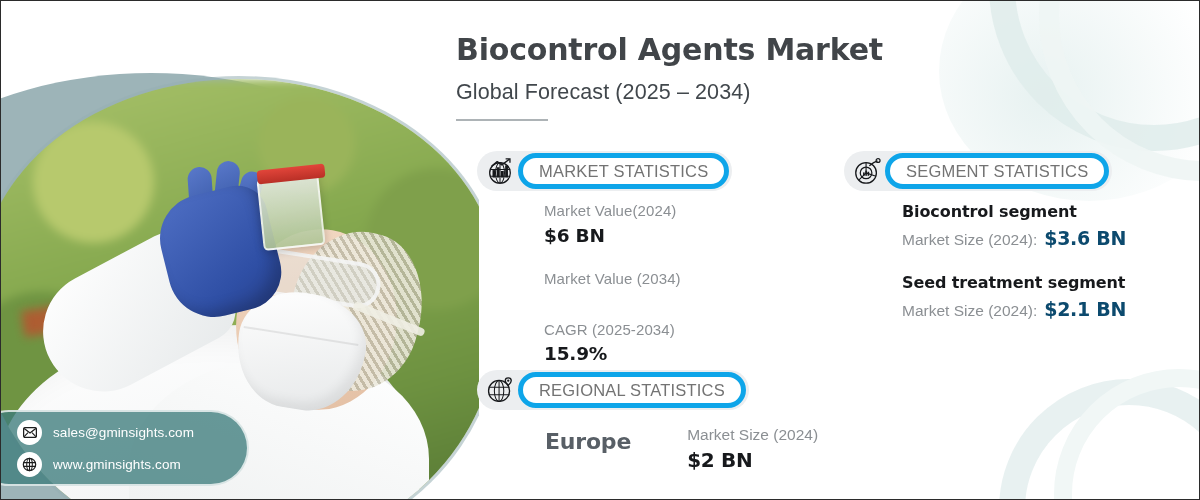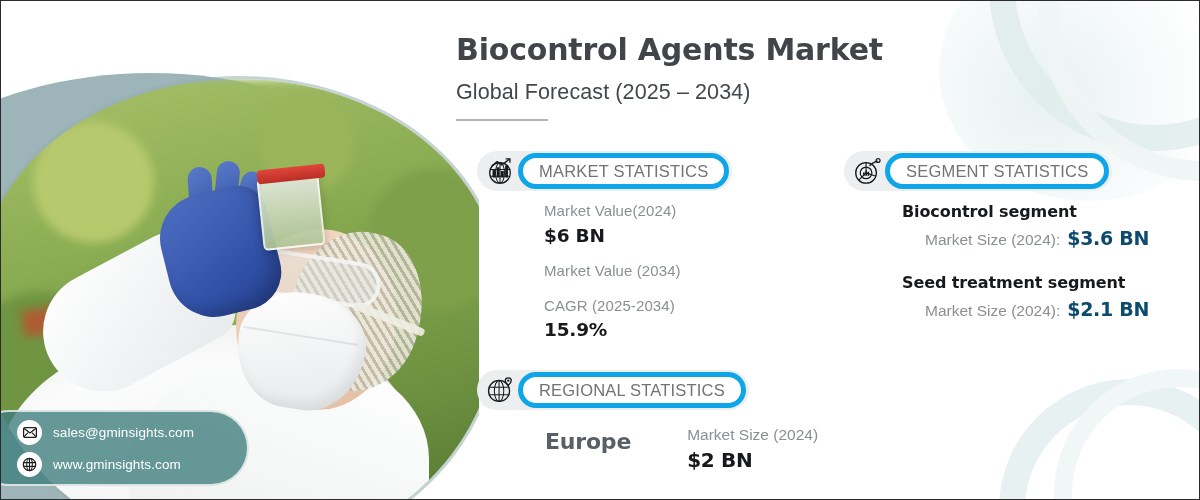--- a/index.html
+++ b/index.html
@@ -270,21 +270,21 @@
     font-family:"DejaVu Sans", sans-serif;
   }
 
   .seg-item { margin-bottom:18px; }
   .seg-name {
     font-size:16px; font-weight:bold; color:#17191c;
     font-family:"DejaVu Sans", sans-serif; letter-spacing:-.1px;
     line-height:1.5;
   }
   .seg-line { display:flex; align-items:baseline; gap:7px; line-height:1.5; }
-  .seg-sub { font-size:15.5px; color:#8b8f93;margin-left:23px; }
+  .seg-sub { font-size:15.5px; color:#8b8f93; }
   .seg-val {
     font-size:19px; font-weight:bold; color:#0c4a6e;
     font-family:"DejaVu Sans", sans-serif; letter-spacing:-.3px;
   }
 
   .region-row { position:absolute; display:flex; align-items:flex-start; gap:56px; }
   .region-name {
     font-size:22px; font-weight:bold; color:#585f66;
     font-family:"DejaVu Sans", sans-serif; letter-spacing:-.2px;
     padding-top:6px;
@@ -374,24 +374,24 @@
       </svg>
     </span>
     <span class="pill-label">MARKET STATISTICS</span>
   </div>
 
   <div class="stat-block" style="left:543px; top:199px;">
     <div>
       <div class="stat-label">Market Value(2024)</div>
       <div class="stat-value">$6 BN</div>
     </div>
-    <div style="margin-top:12px;">
+    <div style="margin-top:20px;">
       <div class="stat-label">Market Value (2034)</div>
     </div>
-    <div style="margin-top:12px;">
+    <div style="margin-top:28px;">
       <div class="stat-label">CAGR (2025-2034)</div>
       <div class="stat-value">15.9%</div>
     </div>
   </div>
 
   <div class="pill" style="left:843px; top:150px;">
     <span class="pill-icon">
       <svg width="30" height="30" viewBox="0 0 32 32" aria-hidden="true">
         <circle cx="15" cy="18" r="11" fill="none" stroke="#17191c" stroke-width="1.4"></circle>
         <circle cx="15" cy="18" r="6.2" fill="none" stroke="#17191c" stroke-width="1.3"></circle>

